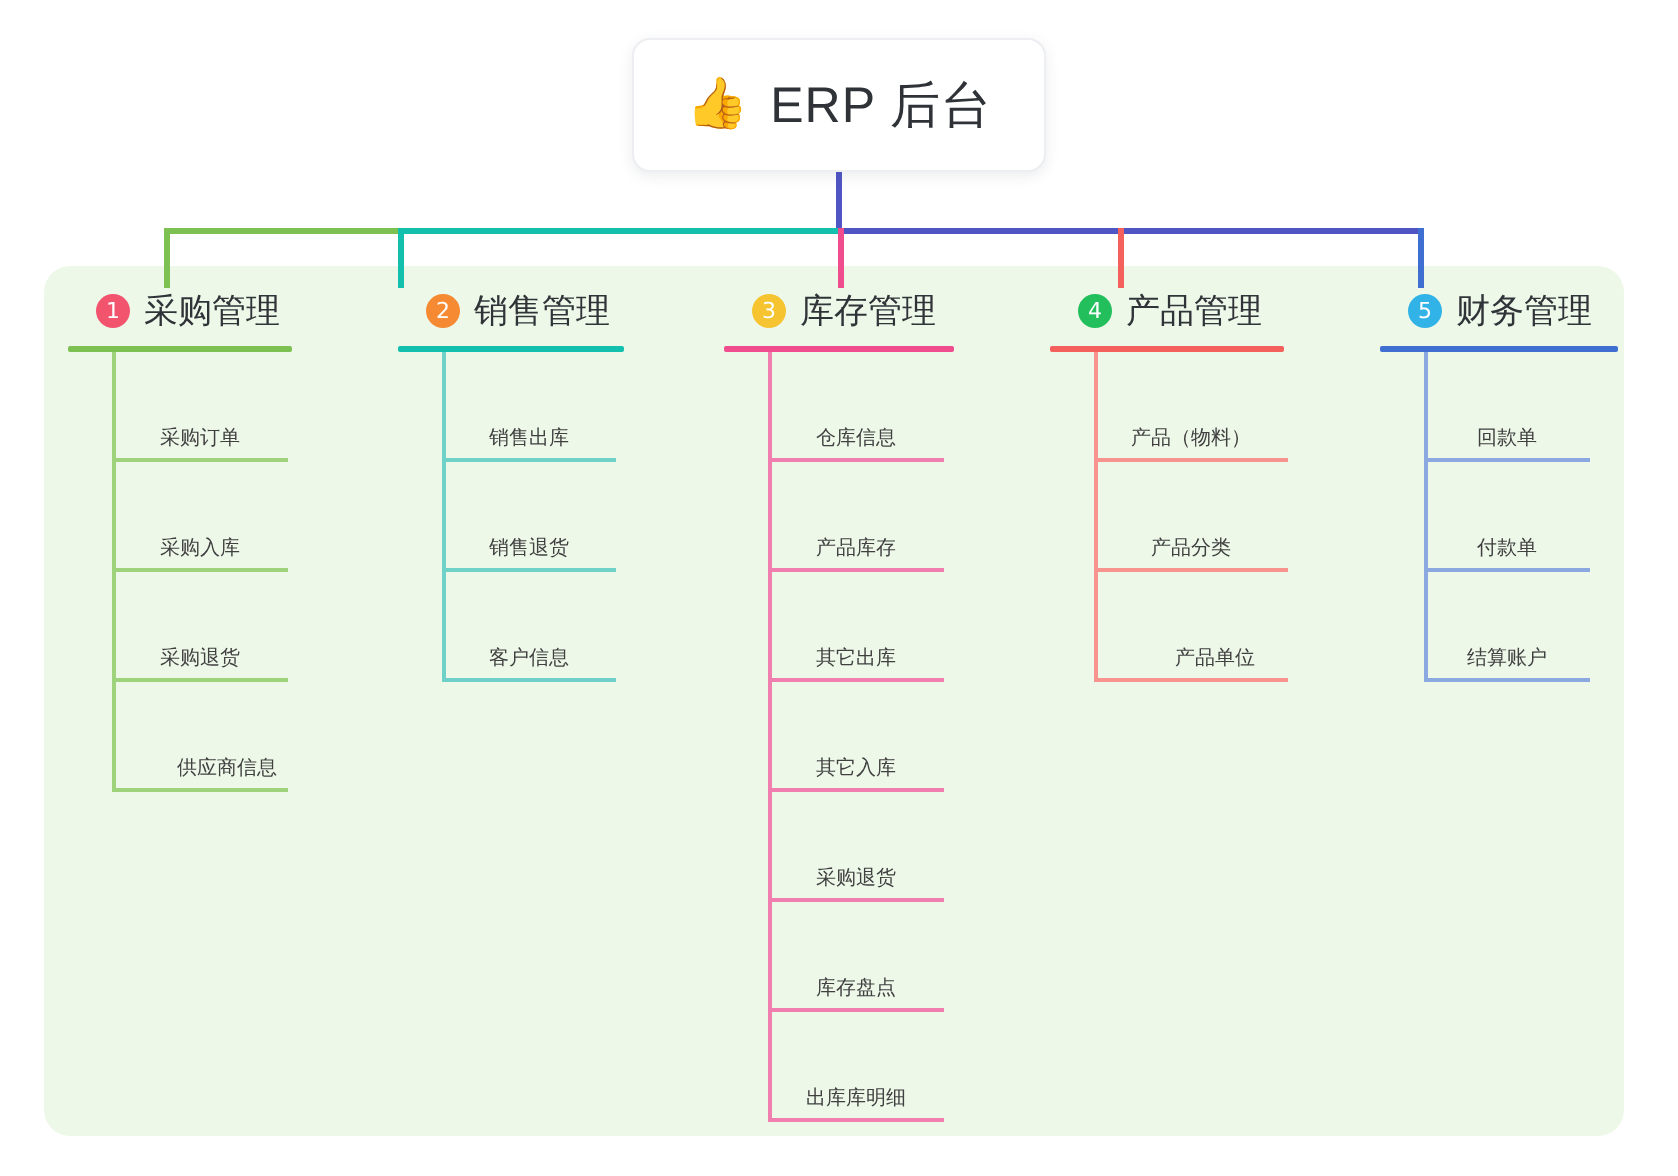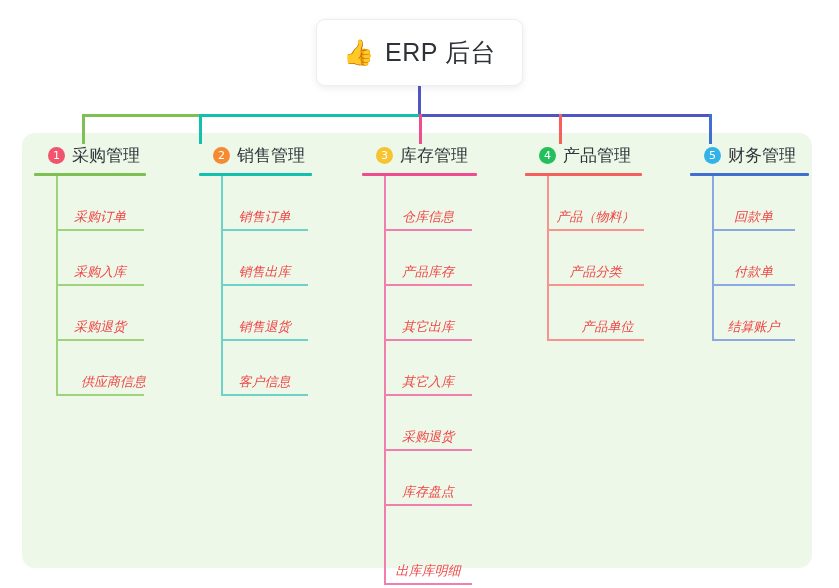--- a/index.html
+++ b/index.html
@@ -121,24 +121,23 @@
   .leaf {
     position: relative;
     height: 55px;
     box-sizing: border-box;
     display: flex;
     align-items: flex-end;
     justify-content: center;
     padding-bottom: 5px;
   }
   .leaf-label {
-    font-size: 13px;
-    color: #ef4444;
+    font-size: 10px;
+    color: #404040;
     white-space: nowrap;
-    font-style: italic;
   }
   .leaf-rule {
     position: absolute;
     left: 0;
     bottom: 0;
     height: 2px;
     width: 100%;
   }
 </style>
 </head>
@@ -191,24 +190,20 @@
       </div>
     </div>
     <div class="column" style="left: 199px;">
       <div class="col-head">
         <span class="badge" style="background: rgb(245, 138, 51);">2</span>
         <span class="col-title">销售管理</span>
       </div>
       <div class="head-rule" style="width: 113px; background: rgb(18, 192, 173);"></div>
       <div class="leaves" style="width: 109px;">
         <div class="spine" style="background: rgb(111, 210, 200);"></div>
-        <div class="leaf" style="width: 87px;">
-          <span class="leaf-label">销售订单</span>
-          <div class="leaf-rule" style="background: rgb(111, 210, 200);"></div>
-        </div>
         <div class="leaf" style="width: 87px; justify-content: center;">
           <span class="leaf-label">销售出库</span>
           <div class="leaf-rule" style="background: rgb(111, 210, 200);"></div>
         </div>
         <div class="leaf" style="width: 87px;">
           <span class="leaf-label">销售退货</span>
           <div class="leaf-rule" style="background: rgb(111, 210, 200);"></div>
         </div>
         <div class="leaf" style="width: 87px;">
           <span class="leaf-label">客户信息</span>
@@ -241,21 +236,21 @@
           <div class="leaf-rule" style="background: rgb(240, 127, 176);"></div>
         </div>
         <div class="leaf" style="width: 88px;">
           <span class="leaf-label">采购退货</span>
           <div class="leaf-rule" style="background: rgb(240, 127, 176);"></div>
         </div>
         <div class="leaf" style="width: 88px;">
           <span class="leaf-label">库存盘点</span>
           <div class="leaf-rule" style="background: rgb(240, 127, 176);"></div>
         </div>
-        <div class="leaf" style="width: 88px; margin-top: 24px;">
+        <div class="leaf" style="width: 88px;">
           <span class="leaf-label">出库库明细</span>
           <div class="leaf-rule" style="background: rgb(240, 127, 176);"></div>
         </div>
       </div>
     </div>
     <div class="column" style="left: 525px;">
       <div class="col-head">
         <span class="badge" style="background: rgb(35, 191, 92);">4</span>
         <span class="col-title">产品管理</span>
       </div>

